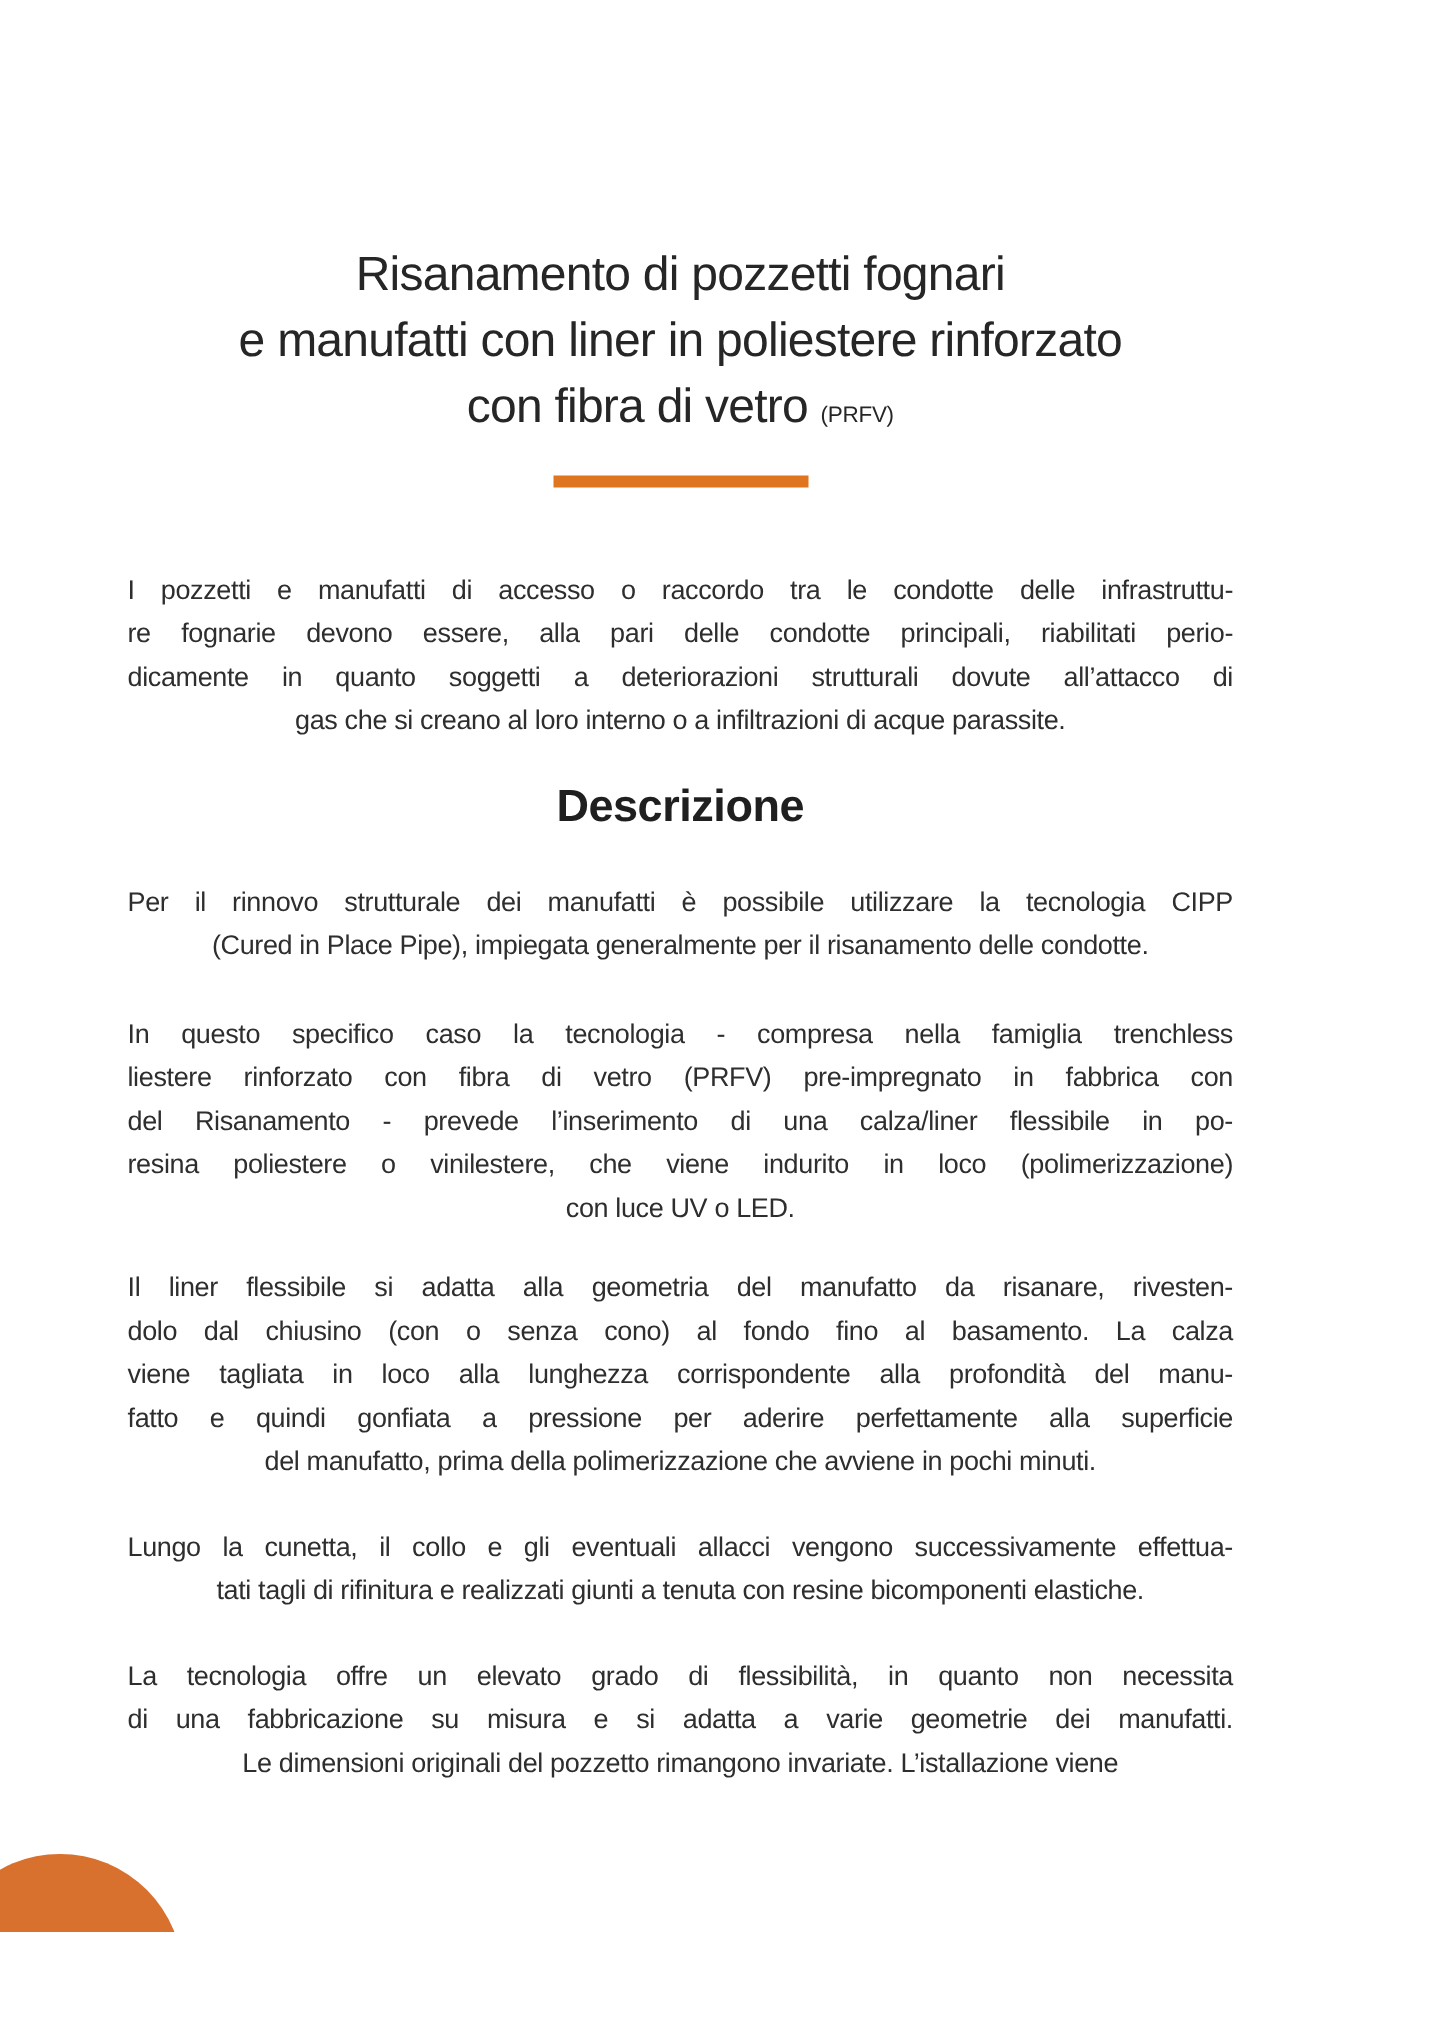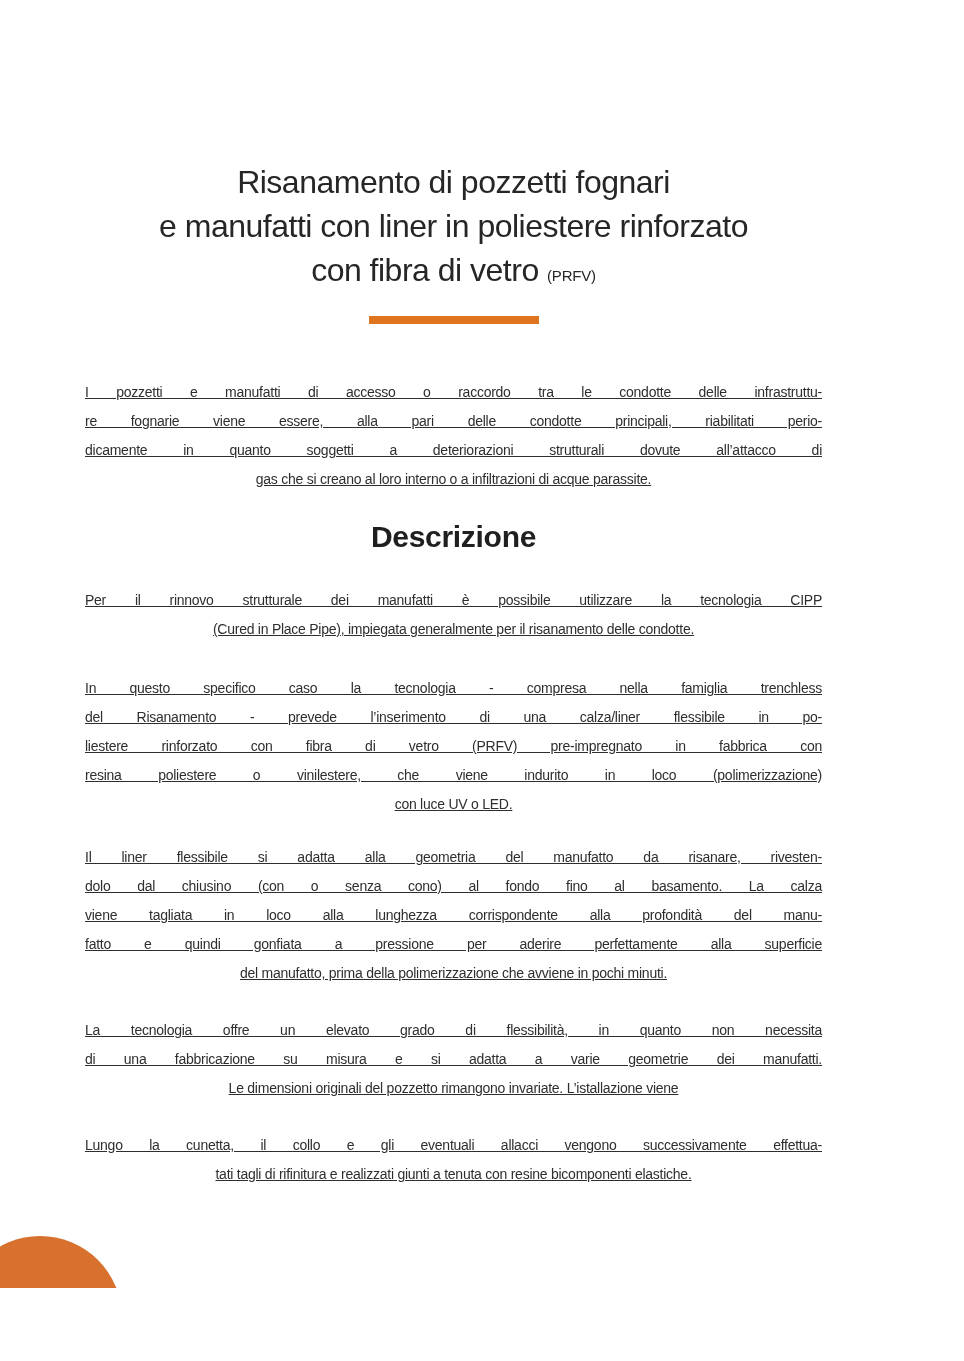--- a/index.html
+++ b/index.html
@@ -48,24 +48,23 @@
   .divider {
     width: 170px;
     height: 8px;
     background: var(--accent);
     margin: 18px auto 0 auto;
   }
 
   
   .paragraph {
     color: var(--ink);
-    font-size: 14px;
+    font-size: 18px;
     line-height: 29px;
     letter-spacing: -0.25px;
-    text-decoration: underline;
   }
   .paragraph .line.just {
     text-align: justify;
     text-align-last: justify;
   }
   .paragraph .line.last {
     text-align: center;
   }
   .intro-paragraph   { margin-top: 54px; }
   .section-heading {
@@ -113,53 +112,53 @@
     <div class="title-block">
       <div>Risanamento di pozzetti fognari</div>
       <div>e manufatti con liner in poliestere rinforzato</div>
       <div><span>con fibra di vetro </span><span class="title-suffix">(PRFV)</span></div>
     </div>
 
     <div class="divider"></div>
 
     <div class="paragraph intro-paragraph">
         <div class="line just">I pozzetti e manufatti di accesso o raccordo tra le condotte delle infrastruttu-</div>
-        <div class="line just">re fognarie viene essere, alla pari delle condotte principali, riabilitati perio-</div>
+        <div class="line just">re fognarie devono essere, alla pari delle condotte principali, riabilitati perio-</div>
         <div class="line just">dicamente in quanto soggetti a deteriorazioni strutturali dovute all’attacco di</div>
         <div class="line last">gas che si creano al loro interno o a infiltrazioni di acque parassite.</div>
       </div>
 
     <div class="section-heading">Descrizione</div>
 
     <div class="paragraph p-gap-a">
         <div class="line just">Per il rinnovo strutturale dei manufatti è possibile utilizzare la tecnologia CIPP</div>
         <div class="line last">(Cured in Place Pipe), impiegata generalmente per il risanamento delle condotte.</div>
       </div>
     <div class="paragraph p-gap-b">
         <div class="line just">In questo specifico caso la tecnologia - compresa nella famiglia trenchless</div>
+        <div class="line just">liestere rinforzato con fibra di vetro (PRFV) pre-impregnato in fabbrica con</div>
         <div class="line just">del Risanamento - prevede l’inserimento di una calza/liner flessibile in po-</div>
-        <div class="line just">liestere rinforzato con fibra di vetro (PRFV) pre-impregnato in fabbrica con</div>
         <div class="line just">resina poliestere o vinilestere, che viene indurito in loco (polimerizzazione)</div>
         <div class="line last">con luce UV o LED.</div>
       </div>
     <div class="paragraph p-gap-c">
         <div class="line just">Il liner flessibile si adatta alla geometria del manufatto da risanare, rivesten-</div>
         <div class="line just">dolo dal chiusino (con o senza cono) al fondo fino al basamento. La calza</div>
         <div class="line just">viene tagliata in loco alla lunghezza corrispondente alla profondità del manu-</div>
         <div class="line just">fatto e quindi gonfiata a pressione per aderire perfettamente alla superficie</div>
         <div class="line last">del manufatto, prima della polimerizzazione che avviene in pochi minuti.</div>
       </div>
     <div class="paragraph p-gap-d">
+        <div class="line just">Lungo la cunetta, il collo e gli eventuali allacci vengono successivamente effettua-</div>
+        <div class="line last">tati tagli di rifinitura e realizzati giunti a tenuta con resine bicomponenti elastiche.</div>
+      </div>
+    <div class="paragraph p-gap-d">
         <div class="line just">La tecnologia offre un elevato grado di flessibilità, in quanto non necessita</div>
         <div class="line just">di una fabbricazione su misura e si adatta a varie geometrie dei manufatti.</div>
         <div class="line last">Le dimensioni originali del pozzetto rimangono invariate. L’istallazione viene</div>
-      </div>
-    <div class="paragraph p-gap-d">
-        <div class="line just">Lungo la cunetta, il collo e gli eventuali allacci vengono successivamente effettua-</div>
-        <div class="line last">tati tagli di rifinitura e realizzati giunti a tenuta con resine bicomponenti elastiche.</div>
       </div>
 
   </div>
 
   <div class="page-badge">
     <span class="num">108</span>
   </div>
 
 </div>
 

